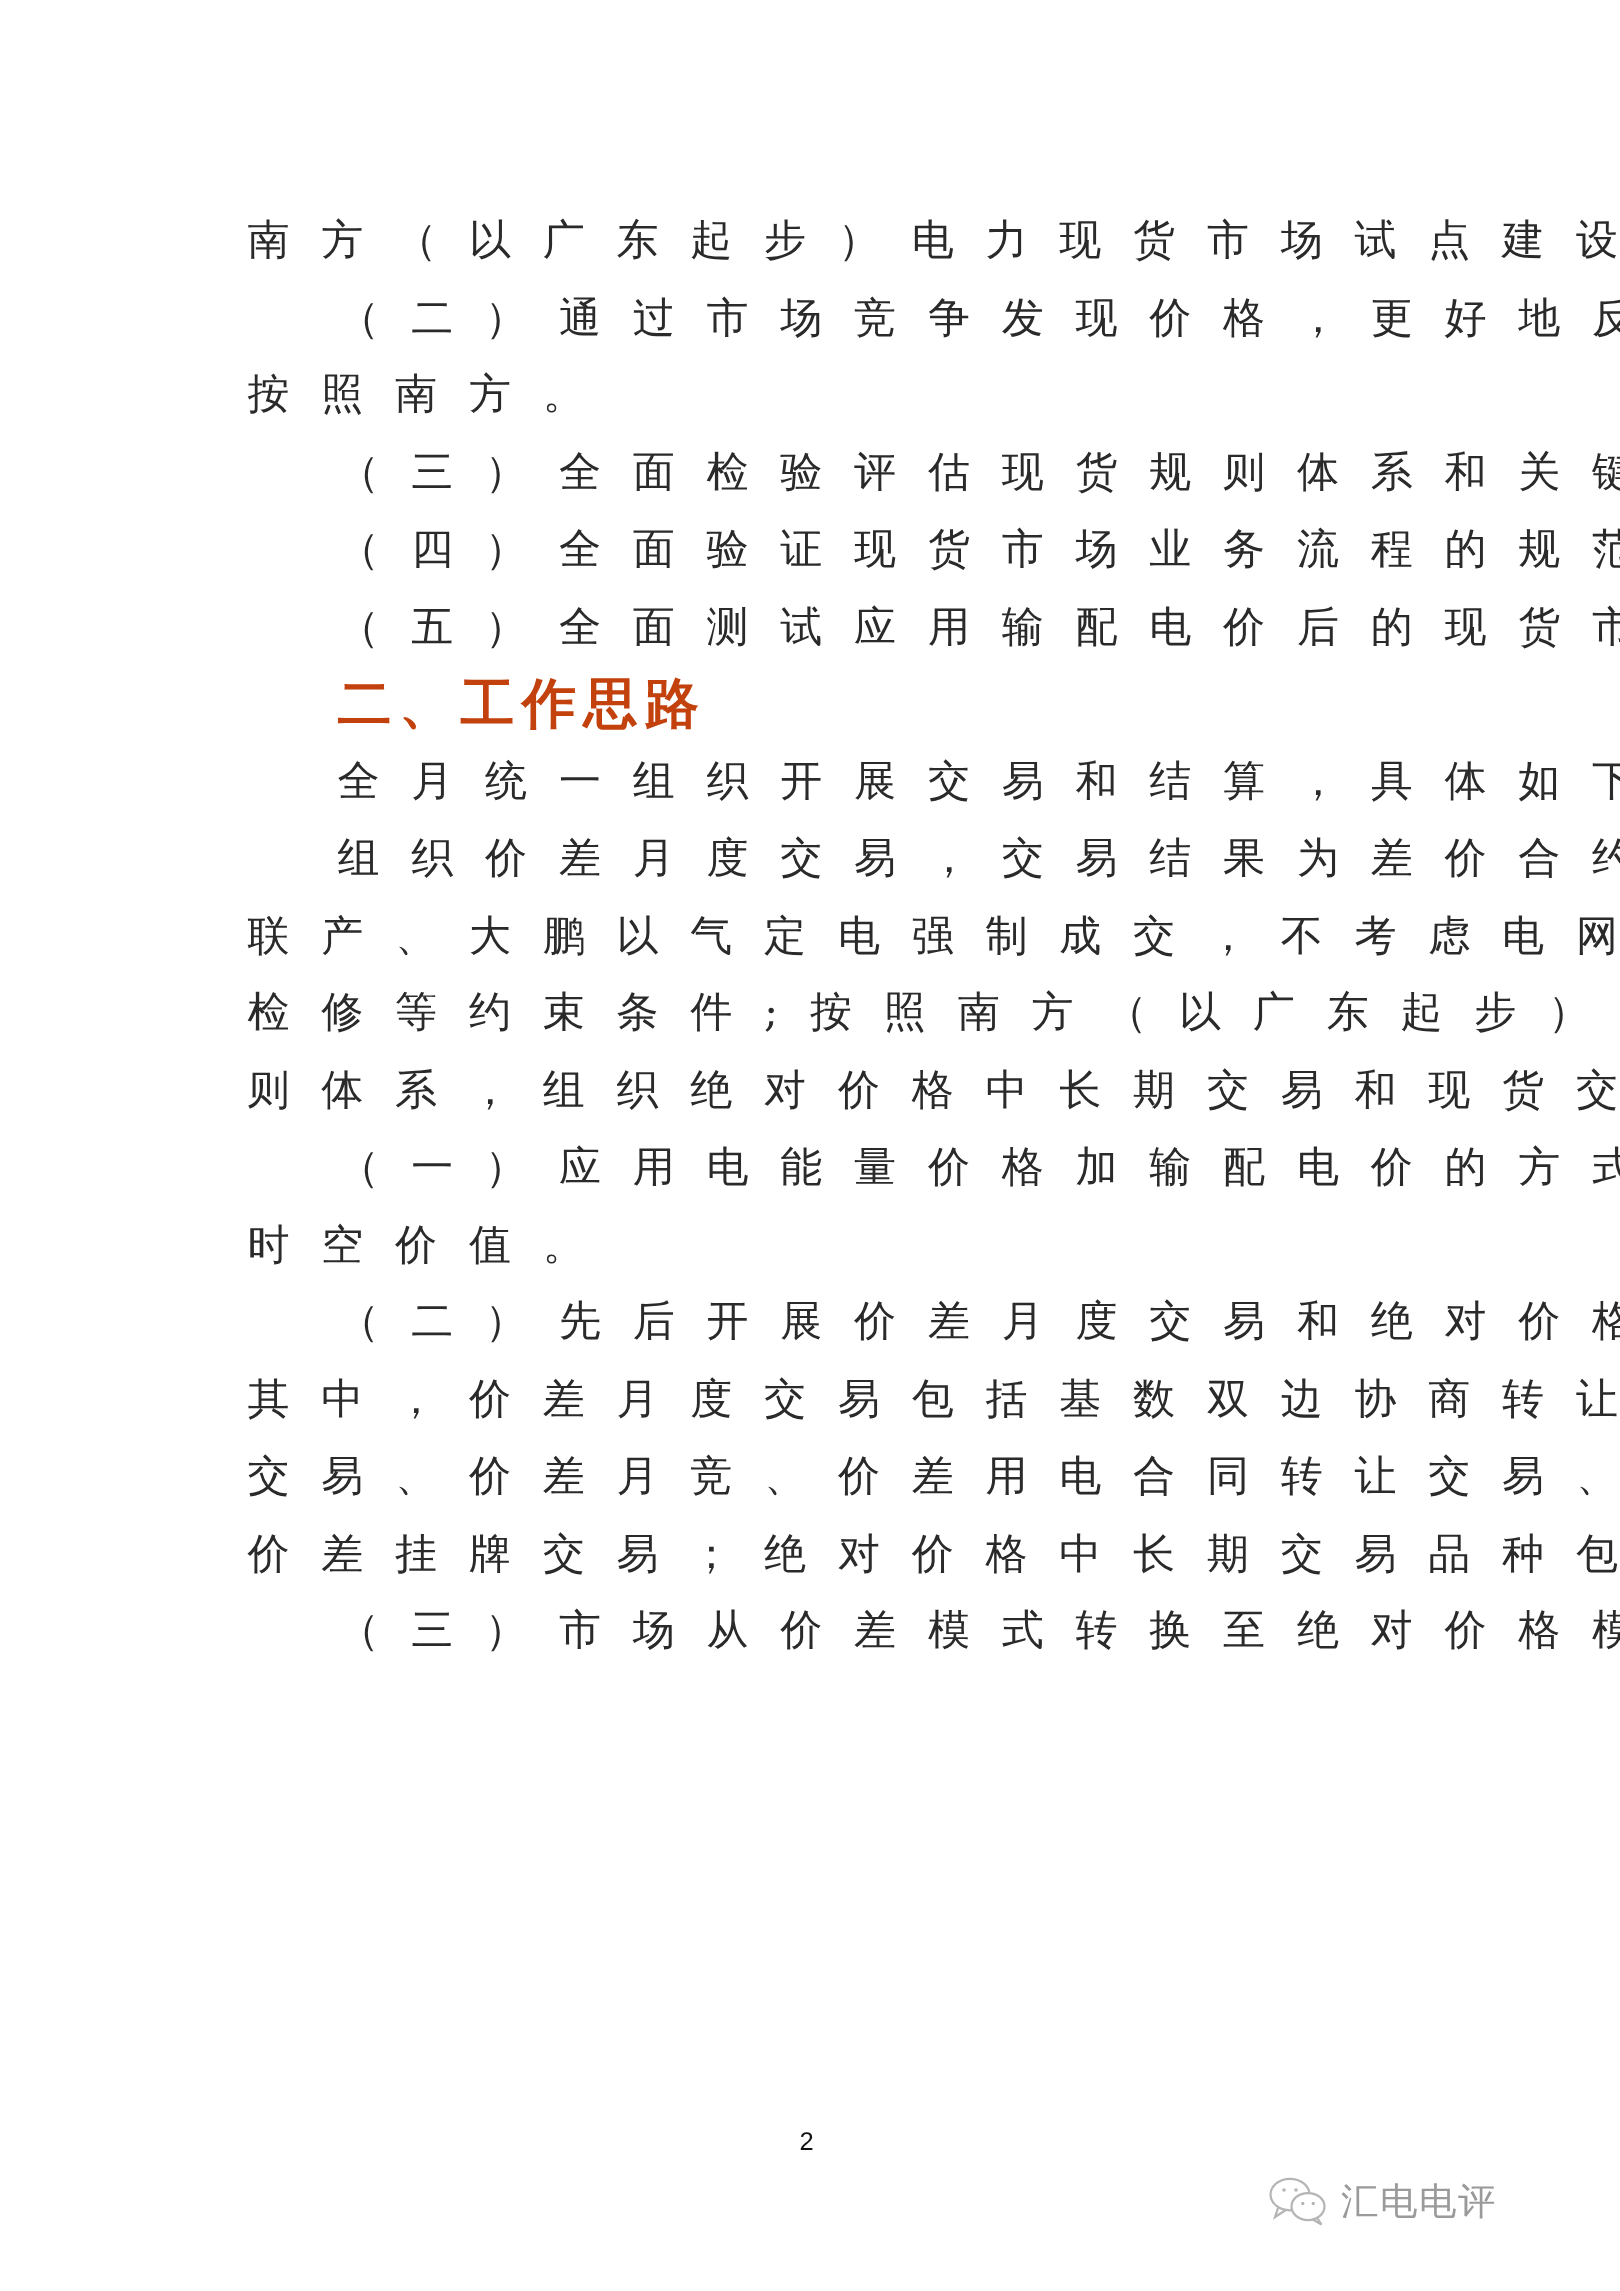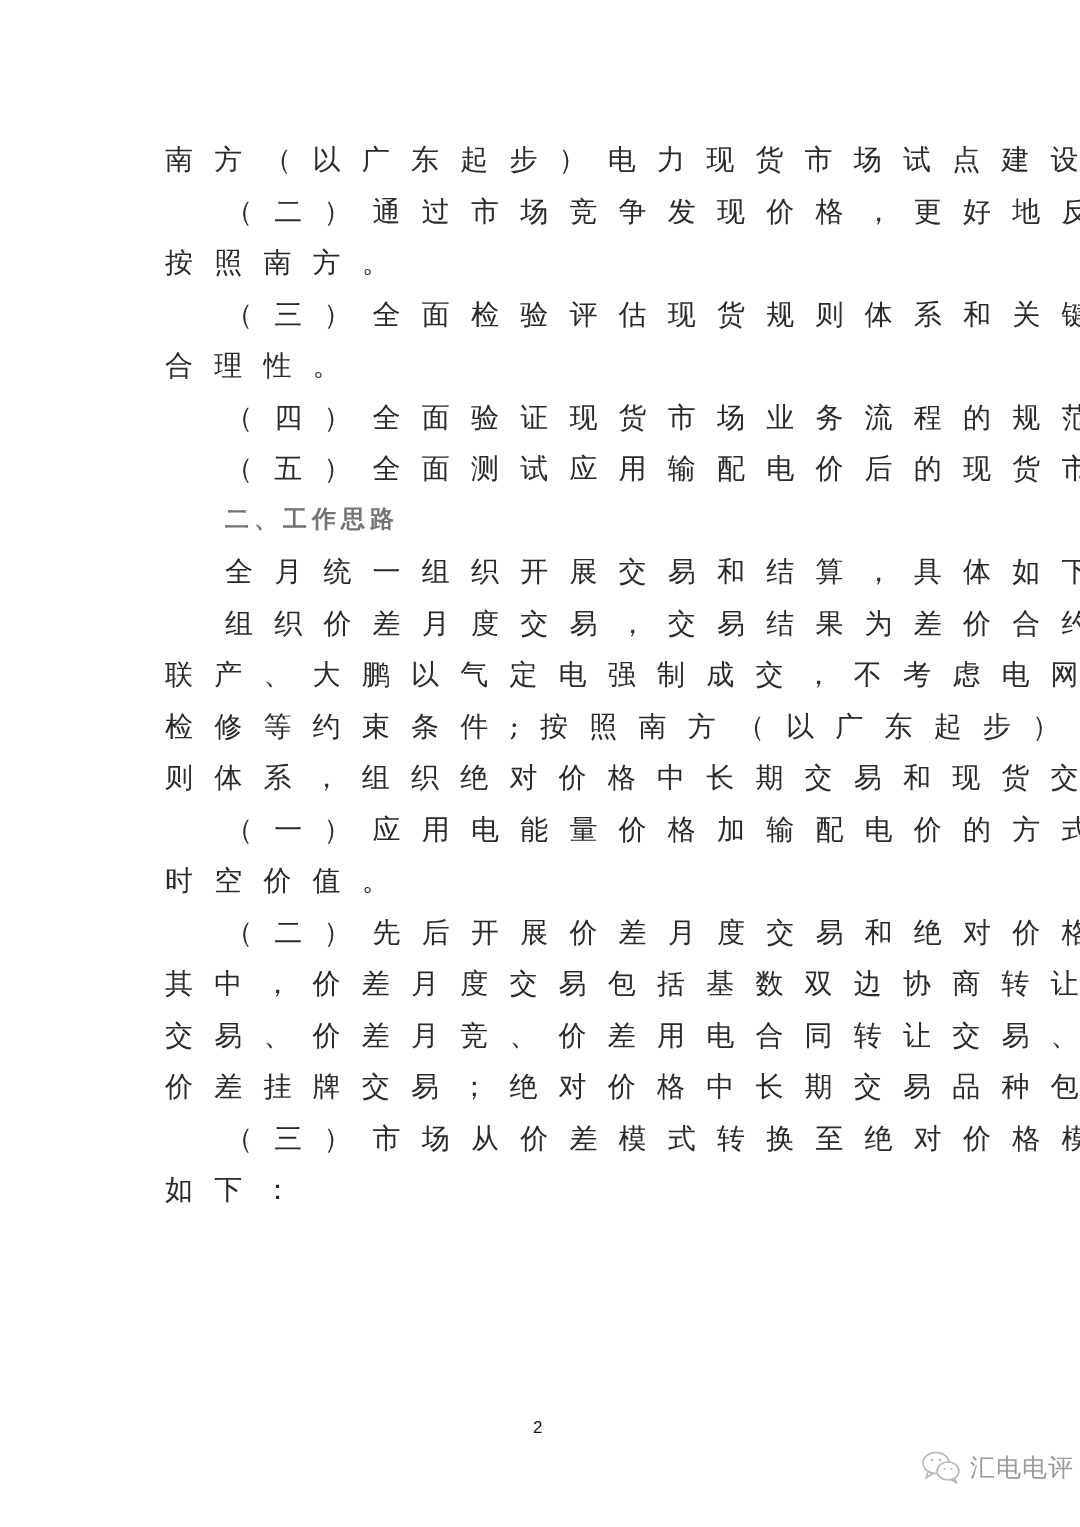--- a/index.html
+++ b/index.html
@@ -2,54 +2,52 @@
 <html><head>
 <meta charset="utf-8">
 <style>
   html, body { margin: 0; padding: 0; background: #ffffff; }
   body { width: 1080px; height: 1527px; position: relative; overflow: hidden;
          font-family: "DejaVu Serif", "Liberation Serif", serif; color: #2a2a2a; }
   .page { position: absolute; left: 165px; top: 134px; width: 752px; }
   .line { height: 51.5px; line-height: 51.5px; font-size: 28px; letter-spacing: 21.2px;
           white-space: nowrap; overflow: visible; }
   .indent { padding-left: 60px; }
-  .heading { font-family: Liberation Mono, monospace; font-weight: bold;
-             letter-spacing: 5px; font-size: 24px; color: #737373; }
+  .heading { font-family: Liberation Sans, sans-serif; font-weight: bold;
+             letter-spacing: 5px; font-size: 36px; color: #c2410c; }
   .pagenum { position: absolute; left: 533px; top: 1418px; font-family: "Liberation Sans", sans-serif;
              font-size: 17px; color: #111; }
-  .watermark { position: absolute; left: 920px; top: 1450px; display: flex; align-items: center;
+  .watermark { position: absolute; left: 844px; top: 1450px; display: flex; align-items: center;
                gap: 6px; color: #9a9a9a; font-family: "DejaVu Sans", sans-serif; font-size: 25px;
                letter-spacing: 1px; }
   .watermark svg { display: block; }
 </style>
 </head>
 <body>
 
 <div class="page">
   <div class="line">南方（以广东起步）电力现货市场试点建设。</div>
   <div class="line indent">（二）通过市场竞争发现价格，更好地反映电力商品的</div>
   <div class="line">按照南方。</div>
   <div class="line indent">（三）全面检验评估现货规则体系和关键机制的有效性、</div>
-  <div class="line">合理性。</div>
   <div class="line indent">（四）全面验证现货市场业务流程的规范性。</div>
   <div class="line indent">（五）全面测试应用输配电价后的现货市场运行情况。</div>
   <div class="line indent heading">二、工作思路</div>
   <div class="line indent">全月统一组织开展交易和结算，具体如下：</div>
   <div class="line indent">组织价差月度交易，交易结果为差价合约,不执行热电</div>
   <div class="line">联产、大鹏以气定电强制成交，不考虑电网约束要求和机组</div>
   <div class="line">检修等约束条件;按照南方（以广东起步）电力现货市场规</div>
   <div class="line">则体系，组织绝对价格中长期交易和现货交易并开展批发市</div>
   <div class="line indent">（一）应用电能量价格加输配电价的方式，形成用户用</div>
   <div class="line">时空价值。</div>
   <div class="line indent">（二）先后开展价差月度交易和绝对价格中长期交易。</div>
   <div class="line">其中，价差月度交易包括基数双边协商转让、基数集中转让</div>
   <div class="line">交易、价差月竞、价差用电合同转让交易、价差双边协商和</div>
   <div class="line">价差挂牌交易；绝对价格中长期交易品种包括周集中竞争交</div>
   <div class="line indent">（三）市场从价差模式转换至绝对价格模式，具体方法</div>
-  <div class="line">如下：</div>
 </div>
 
 <div class="pagenum">2</div>
 
 <div class="watermark">
   <span>
     <svg width="44" height="34" viewBox="0 0 44 34">
       <ellipse cx="16" cy="13" rx="13" ry="10.5" fill="none" stroke="#b5b5b5" stroke-width="1.5"></ellipse>
       <path d="M8 22 L6 28 L13 23.5" fill="none" stroke="#b5b5b5" stroke-width="1.5"></path>
       <circle cx="12" cy="10" r="1.2" fill="#b5b5b5"></circle>

